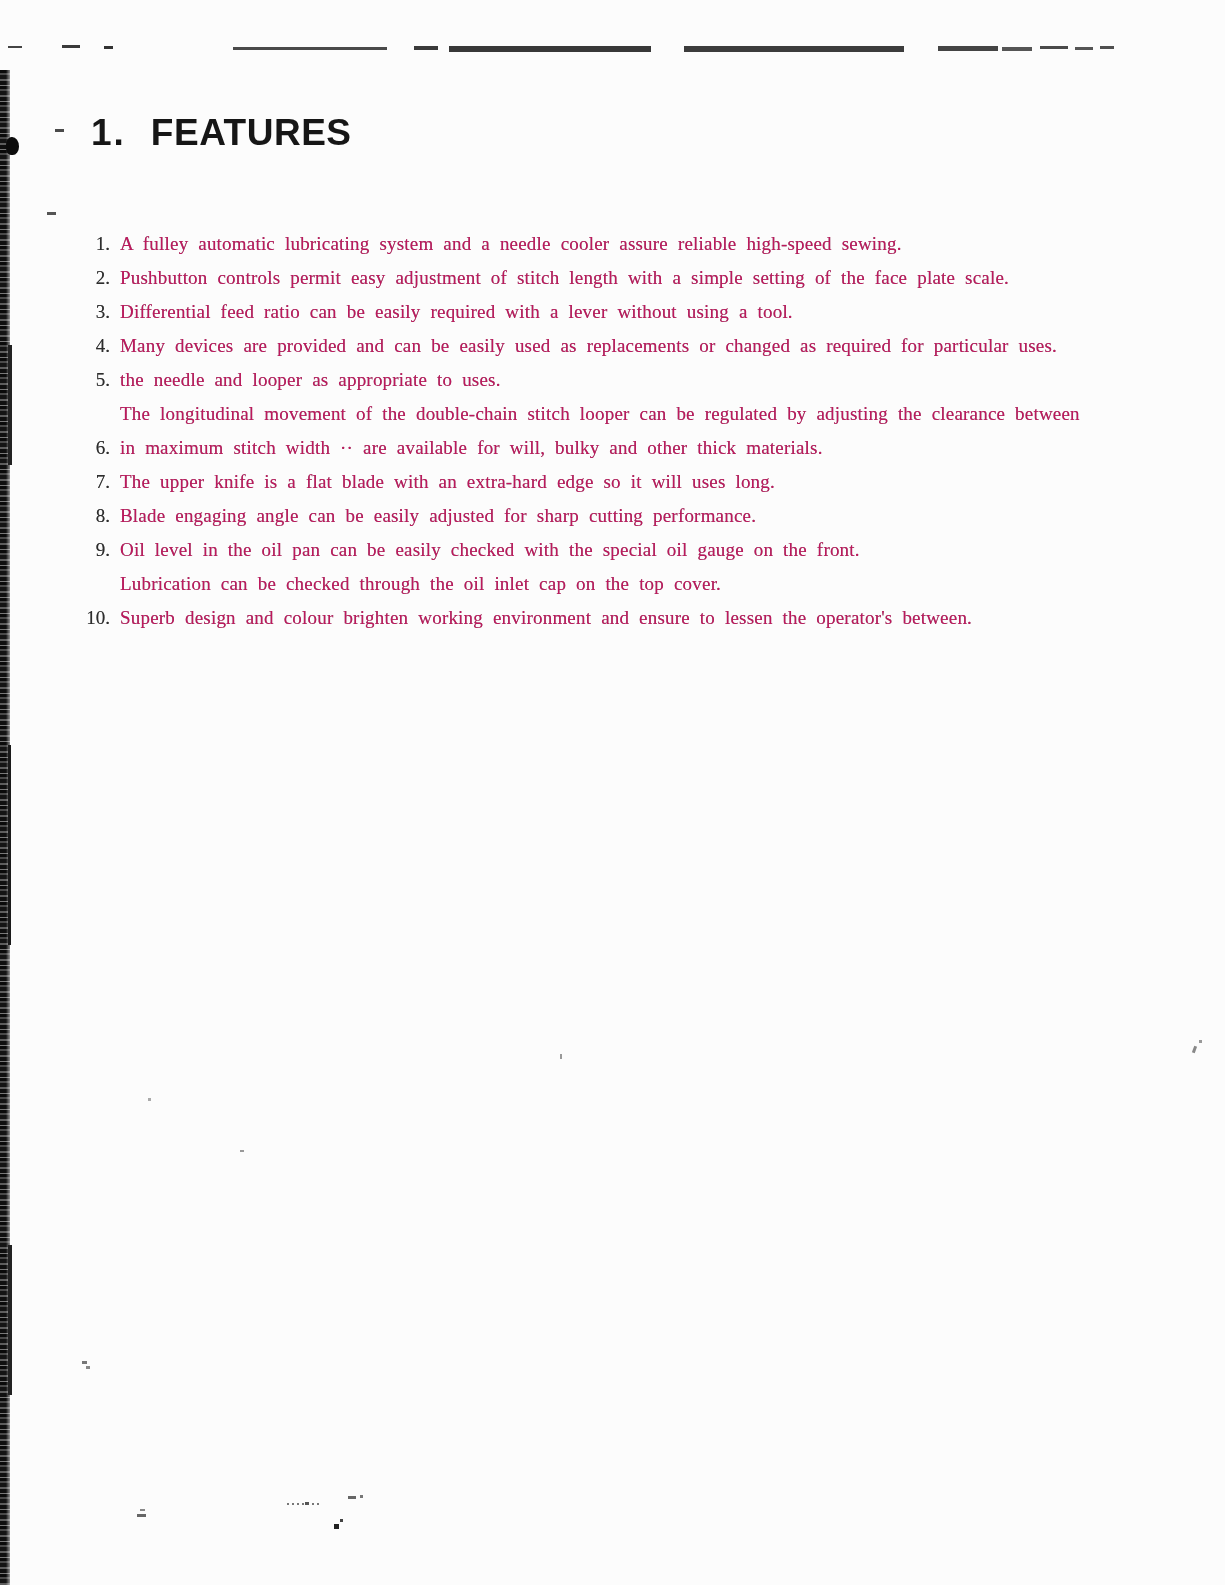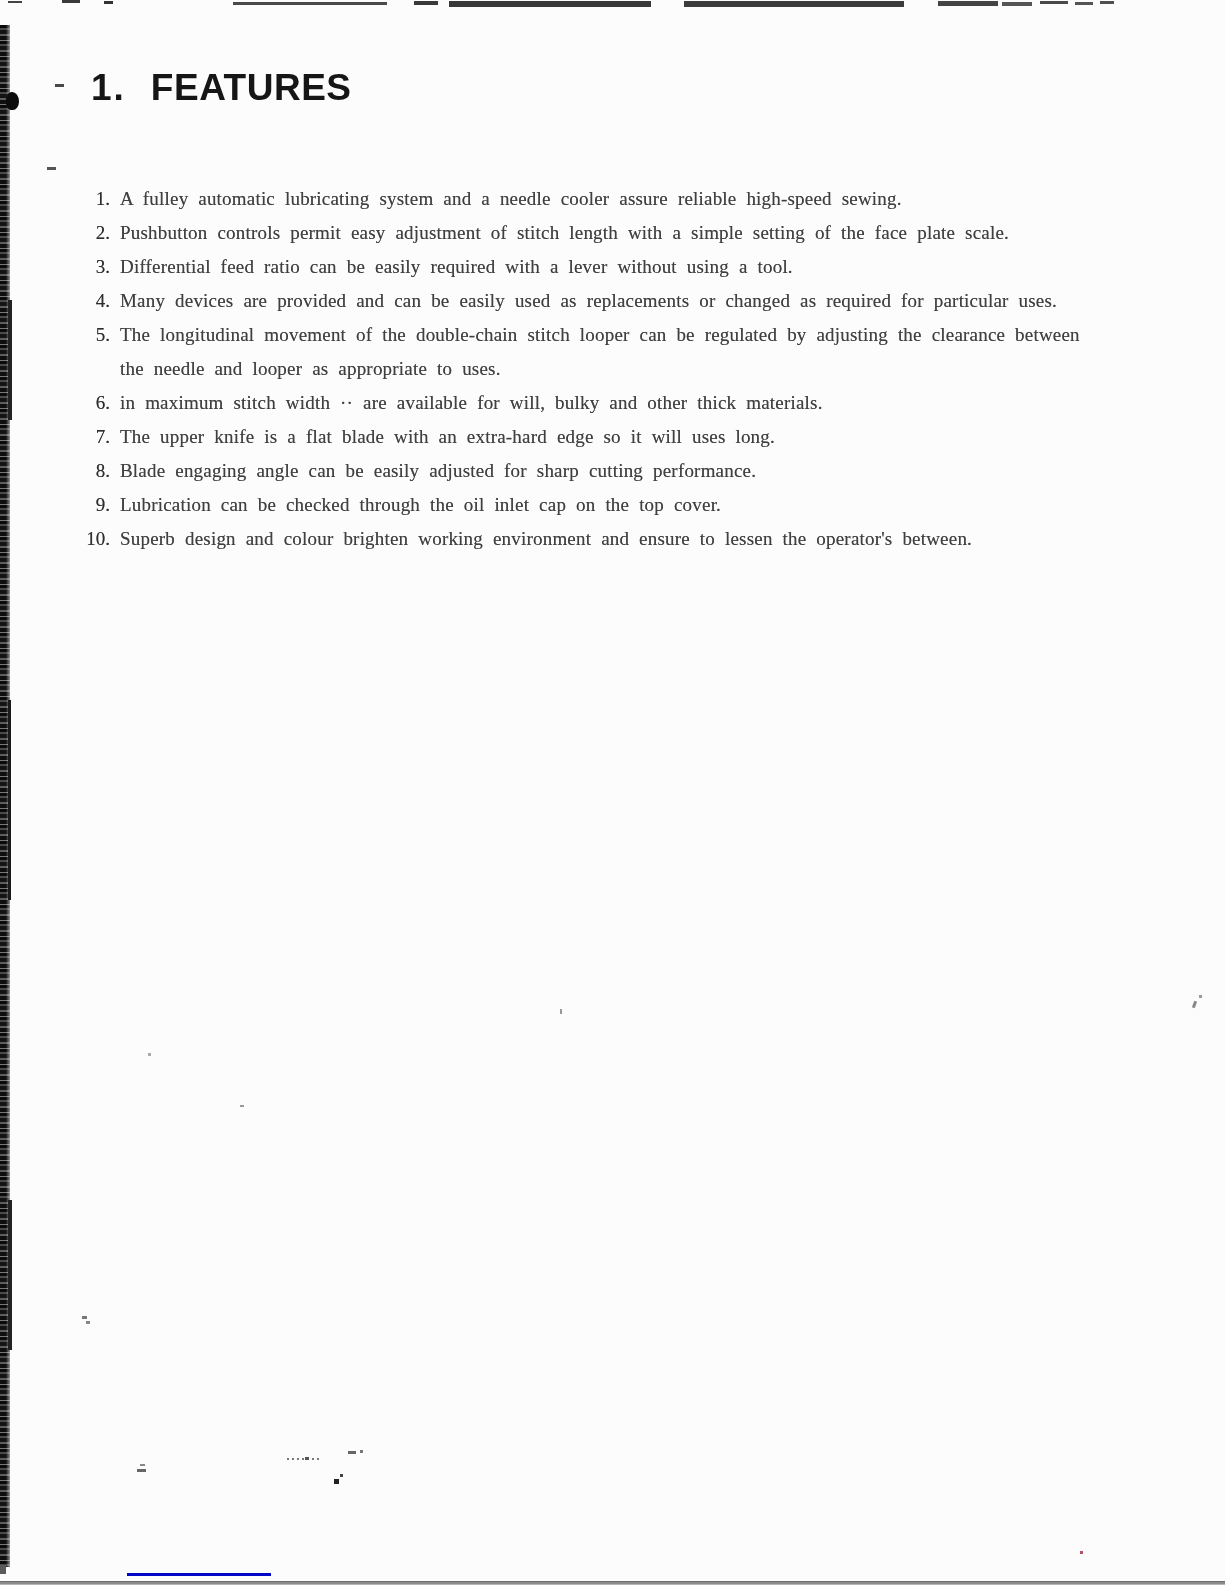--- a/index.html
+++ b/index.html
@@ -3,21 +3,21 @@
 <meta charset="utf-8">
 <style>
   html, body { margin:0; padding:0; }
   body {
     width:1225px; height:1585px;
     background:#fcfcfc;
     position:relative;
     overflow:hidden;
     font-family:"Liberation Serif", serif;
   }
-  .page { position:absolute; inset:0; }
+  .page { position:absolute; inset:0;margin-top:45px; }
 
   
   .title {
     position:absolute; left:91px; top:66px;
     font-family:"Liberation Sans", sans-serif;
     font-weight:bold; font-size:37px; line-height:44px;
     color:#161616;
   }
   .title .t-num { margin-right:25px; letter-spacing:2px; }
   .title .t-text { letter-spacing:0.5px; }
@@ -25,21 +25,21 @@
   
   .features { position:absolute; left:78px; top:182px; width:1110px; }
   .item { position:relative; padding-left:42px; }
   .num {
     position:absolute; left:0; top:0; width:32px;
     text-align:right;
     font-size:19px; line-height:34px; color:#2d2d2d;
     text-shadow:0 0 0.6px rgba(45,45,45,0.55);
   }
   .line {
-    font-size:19px; line-height:34px; color:#404040;
+    font-size:19px; line-height:34px; color:#be185d;
     word-spacing:5px; letter-spacing:0.2px;
     white-space:nowrap;
     text-shadow:0 0 0.6px rgba(45,45,45,0.55);
   }
 
   
   .art { position:absolute; }
   .binding-strip {
     left:0; top:25px; width:10px; height:1542px;
     background:
@@ -78,37 +78,38 @@
     <div class="item">
       <span class="num">3.</span>
       <div class="line">Differential feed ratio can be easily required with a lever without using a tool.</div>
     </div>
     <div class="item">
       <span class="num">4.</span>
       <div class="line">Many devices are provided and can be easily used as replacements or changed as required for particular uses.</div>
     </div>
     <div class="item">
       <span class="num">5.</span>
+      <div class="line">the needle and looper as appropriate to uses.</div>
       <div class="line">The longitudinal movement of the double-chain stitch looper can be regulated by adjusting the clearance between</div>
-      <div class="line">the needle and looper as appropriate to uses.</div>
     </div>
     <div class="item">
       <span class="num">6.</span>
       <div class="line">in maximum stitch width ·· are available for will, bulky and other thick materials.</div>
     </div>
     <div class="item">
       <span class="num">7.</span>
       <div class="line">The upper knife is a flat blade with an extra-hard edge so it will uses long.</div>
     </div>
     <div class="item">
       <span class="num">8.</span>
       <div class="line">Blade engaging angle can be easily adjusted for sharp cutting performance.</div>
     </div>
     <div class="item">
       <span class="num">9.</span>
+      <div class="line">Oil level in the oil pan can be easily checked with the special oil gauge on the front.</div>
       <div class="line">Lubrication can be checked through the oil inlet cap on the top cover.</div>
     </div>
     <div class="item">
       <span class="num">10.</span>
       <div class="line">Superb design and colour brighten working environment and ensure to lessen the operator's between.</div>
     </div>
   </div>
 
   <div>
 

